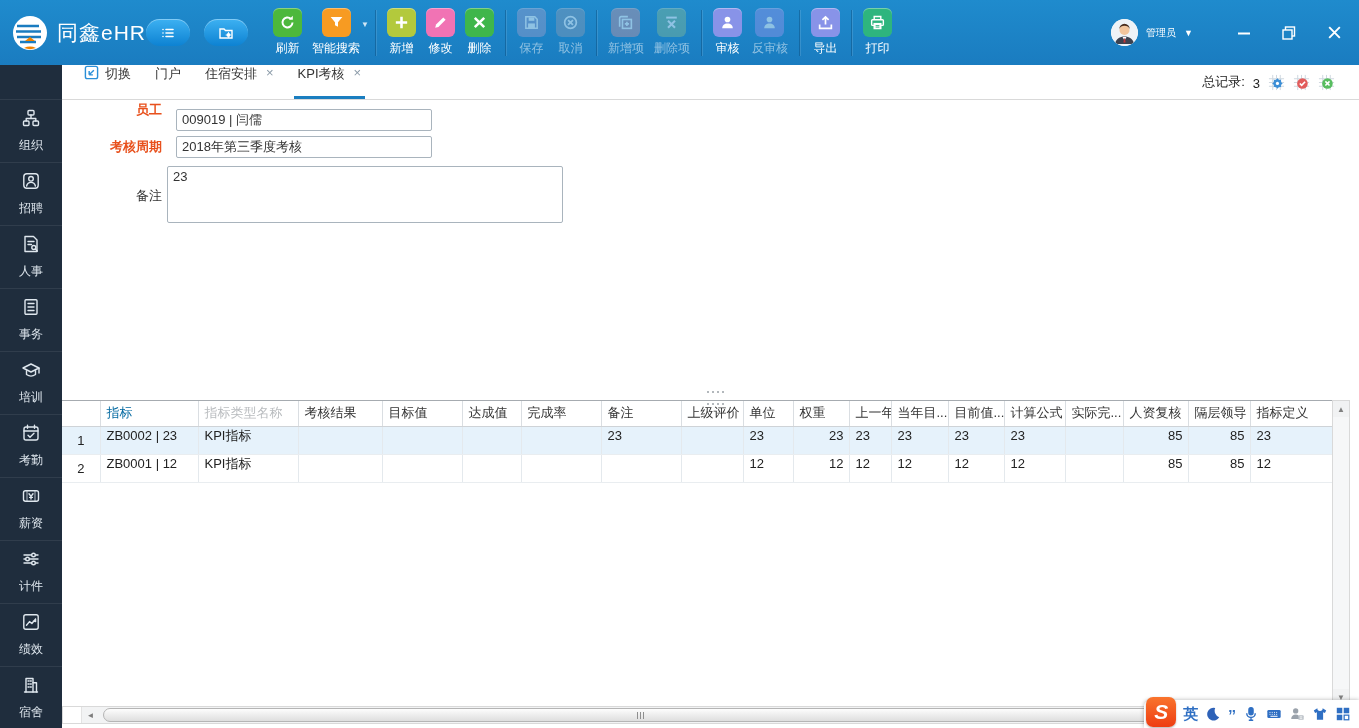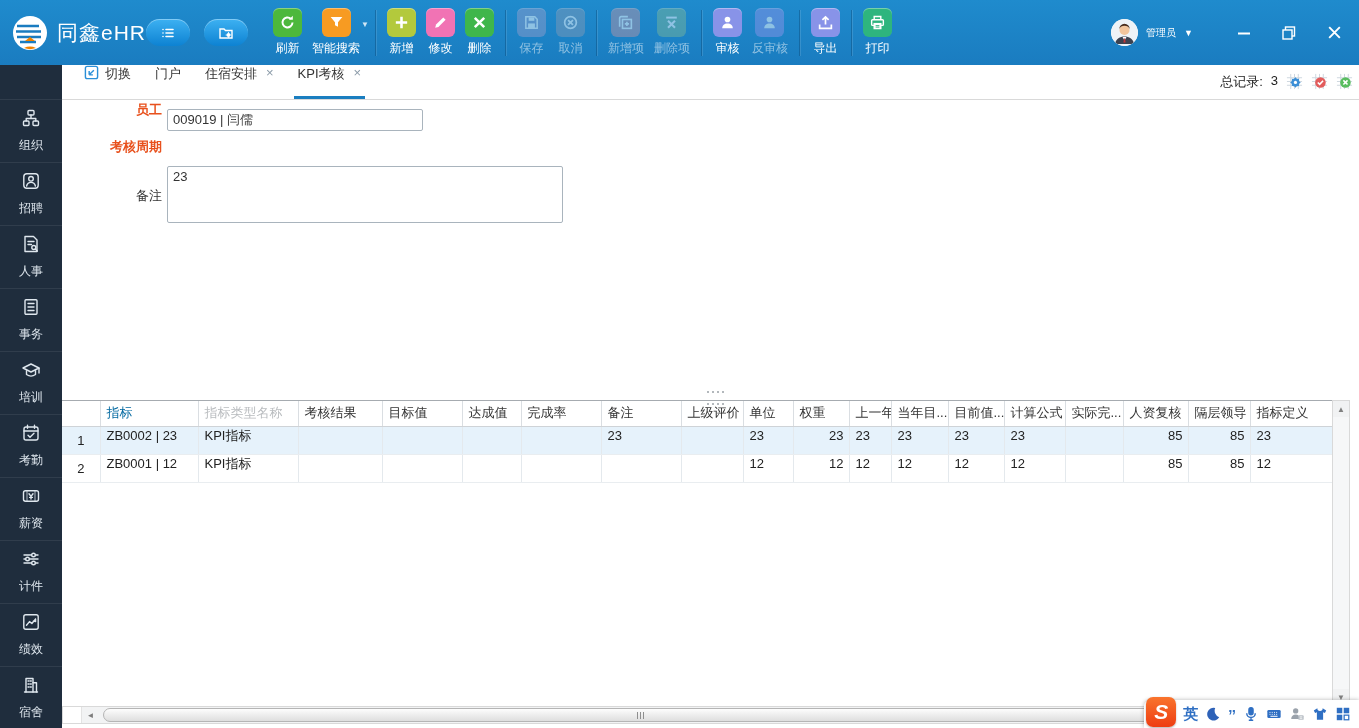--- a/index.html
+++ b/index.html
@@ -42,29 +42,29 @@
   .sitem svg{width:20px;height:20px;stroke:#dfe7ee;fill:none;stroke-width:1.4;stroke-linecap:round;stroke-linejoin:round}
   .slabel{color:#dfe7ee;font-size:12px}
 
   
   #tabbar{position:absolute;left:62px;top:65px;right:0;height:35px;background:#fff;
           border-bottom:1px solid #d9d9d9;display:flex;align-items:center;padding-left:10px}
   .tab{display:flex;align-items:flex-start;gap:6px;padding:0 12px;height:100%;font-size:13px;color:#333;position:relative}
   .tab.active::after{content:"";position:absolute;left:8px;right:8px;bottom:0;height:3px;background:#1a7ec0}
   .tab svg{width:15px;height:15px}
   .tclose{color:#8a9aa8;font-size:13px;margin-left:3px}
-  .records{margin-left:auto;display:flex;align-items:flex-start;gap:8px;padding-right:6px;font-size:13px;color:#222}
+  .records{margin-left:auto;display:flex;align-items:flex-end;gap:8px;padding-right:24px;font-size:13px;color:#222}
   .ricon{width:17px;height:17px;display:inline-flex}
   .ricon svg{width:17px;height:17px}
 
   
   #content{position:absolute;left:62px;top:100px;right:0;bottom:0;background:#fff}
   .flabel{position:absolute;width:100px;text-align:right;font-size:13px;line-height:20px;color:#333}
   .orange{color:#e8511d;font-weight:bold}
-  .fld{position:absolute;left:105px;width:256px;height:22px;border:1px solid #a9b4bd;border-radius:2px;
+  .fld{position:absolute;left:114px;width:256px;height:22px;border:1px solid #a9b4bd;border-radius:2px;
        padding:1px 5px;font:13px "Liberation Sans","DejaVu Sans",sans-serif;color:#333}
   #remark-area{position:absolute;left:105px;top:66px;width:396px;height:57px;border:1px solid #a9b4bd;
        border-radius:2px;padding:2px 5px;font:13px "Liberation Sans","DejaVu Sans",sans-serif;color:#333;resize:none}
 
   
   .dots{position:absolute;display:flex;gap:3px}
   .dots i{width:2px;height:2px;background:#9aa0a6;border-radius:1px}
 
   
   #grid{position:absolute;left:0;top:300px;width:1270px;border-top:1px solid #a6abb0}
@@ -443,20 +443,21 @@
     </span>
   </div>
 </div>
 
 <div id="content">
 
   <span class="flabel orange" style="left:0;top:10">员工</span>
   <input class="fld" style="top: 9px;" value="009019 | 闫儒">
 
   <span class="flabel orange" style="left:0;top:37px">考核周期</span>
+  <input class="fld" style="top: 36px;" value="2018年第三季度考核">
 
   <span class="flabel" style="left:0;top:86px">备注</span>
   <textarea id="remark-area" style="">23</textarea>
 
   <span class="dots" style="left:645px;top:291px">
       <i></i>
       <i></i>
       <i></i>
       <i></i>
     </span>

